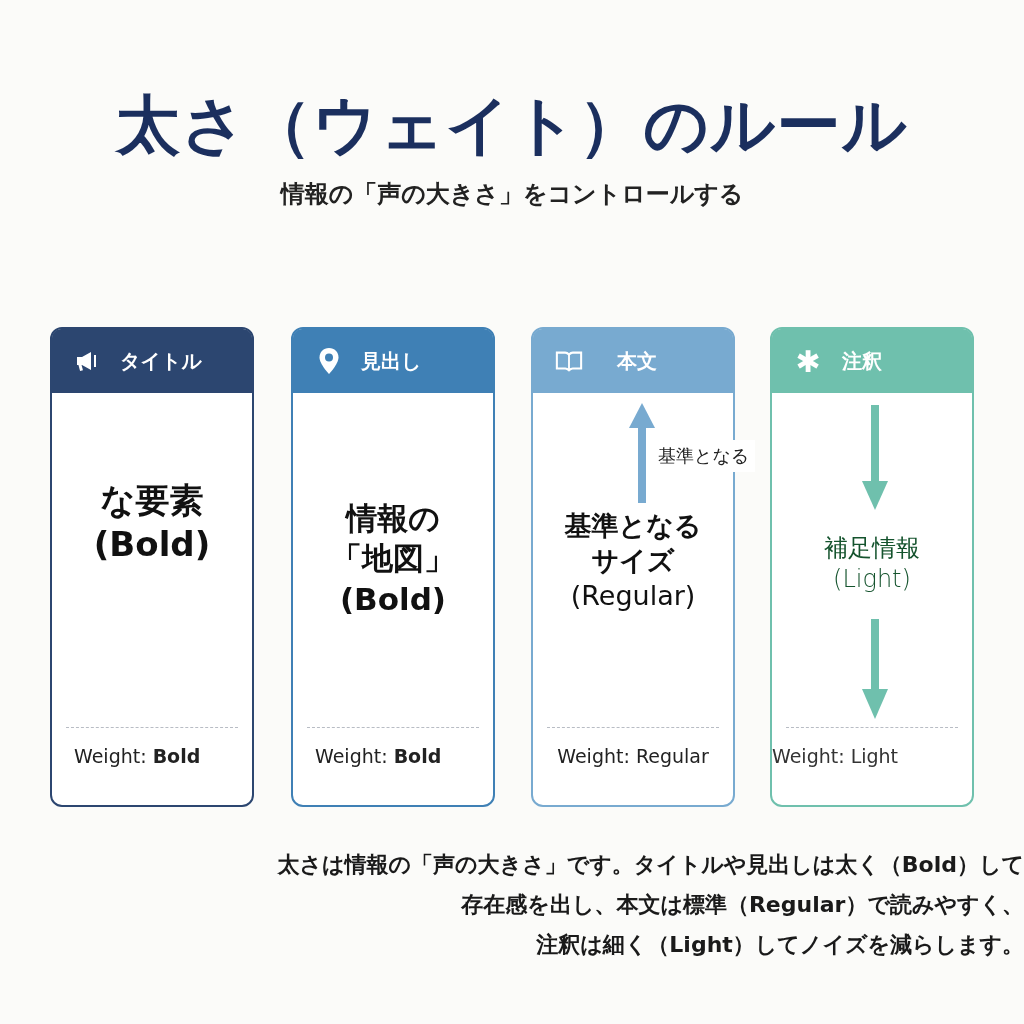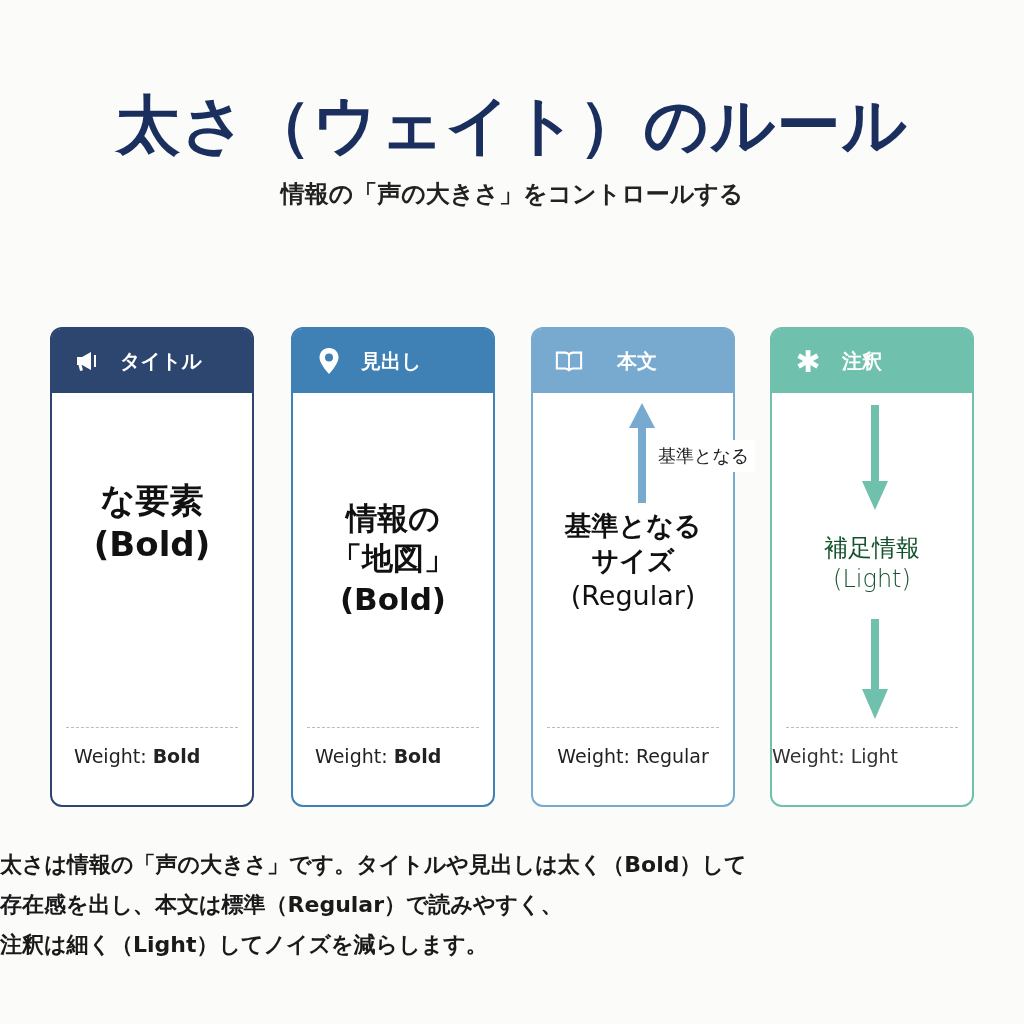--- a/index.html
+++ b/index.html
@@ -39,21 +39,21 @@
     .divider {
       position: absolute; left: 14px; right: 14px; top: 334px;
       border-top: 1.5px dashed #b8bcc4;
     }
     .weight {
       position: absolute; left: 0; right: 0; top: 352px;
       font-size: 19px; color: #222;
     }
     .footer {
       position: absolute; left: 0; right: 0; top: 845px;
-      text-align: left; font-size: 22px; font-weight: bold; line-height: 40px; color: #1a1a1a;
+      text-align: right; font-size: 22px; font-weight: bold; line-height: 40px; color: #1a1a1a;
     }
     .arrow-label {
       position: absolute; left: 652px; top: 440px; background: #fff;
       font-size: 18px; padding: 4px 6px; color: #222; z-index: 5;
     }
   </style>
 </head>
 <body>
 
 <div class="title">太さ（ウェイト）のルール</div>

